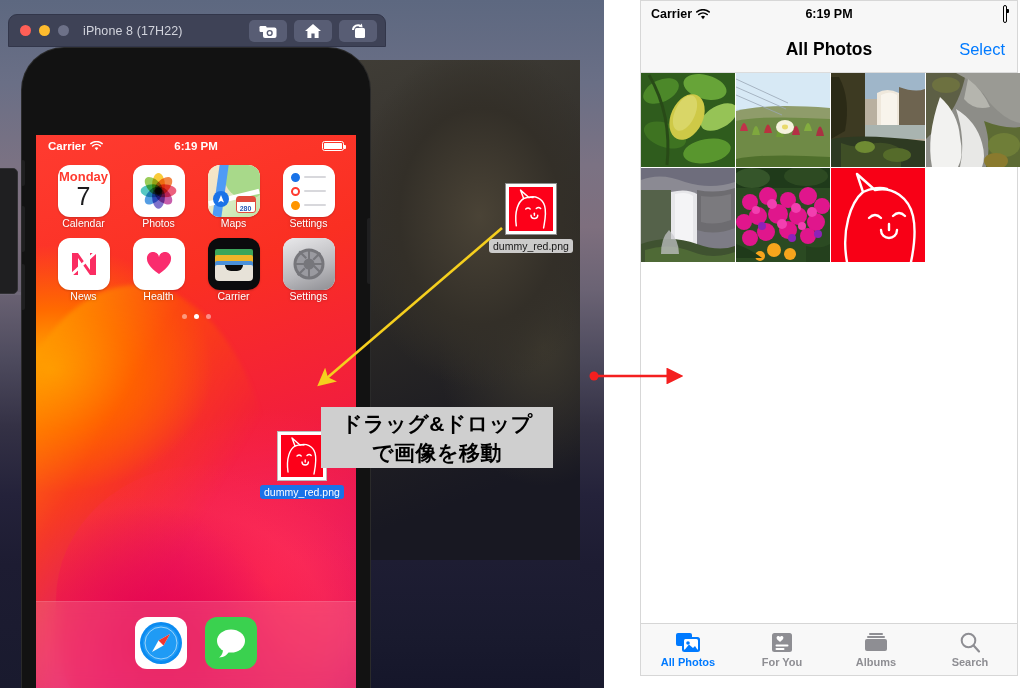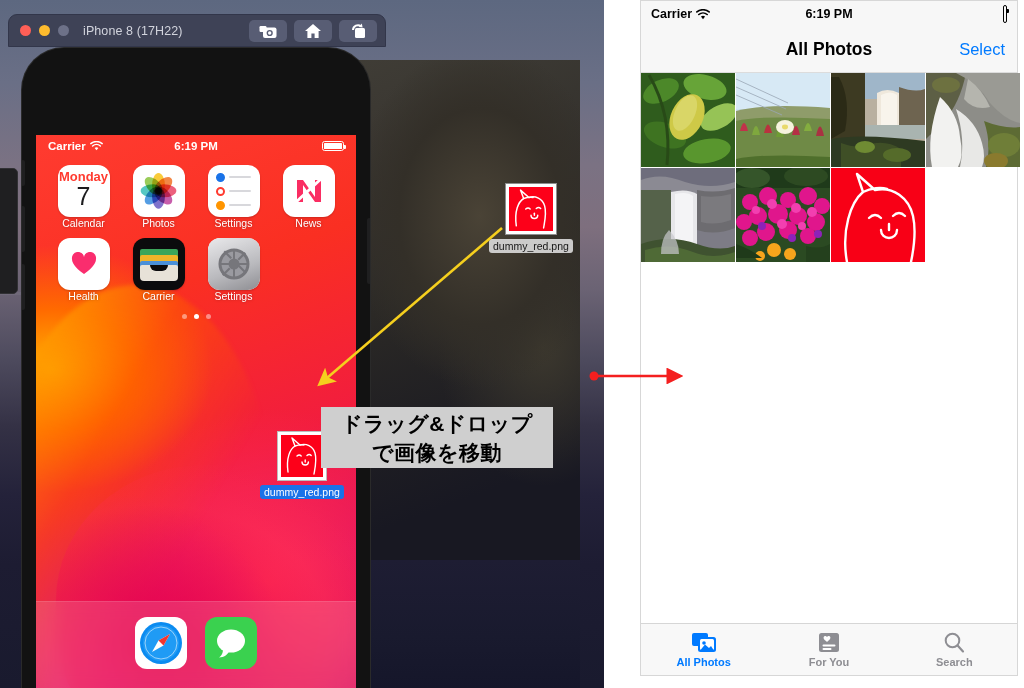--- a/index.html
+++ b/index.html
@@ -355,20 +355,38 @@
               <span class="petal" style="transform:rotate(135deg);background:#c0469f"></span>
               <span class="petal" style="transform:rotate(180deg);background:#6d5ec4"></span>
               <span class="petal" style="transform:rotate(225deg);background:#3c8fe0"></span>
               <span class="petal" style="transform:rotate(270deg);background:#3ebfbb"></span>
               <span class="petal" style="transform:rotate(315deg);background:#8cc542"></span>
             </div>
           </div>
           <span class="app-label">Photos</span>
         </div>
 
+        <div class="app">
+          <div class="app-icon">
+            <span class="maps-bg"></span>
+            <span class="maps-green"></span>
+            <span class="maps-blue"></span>
+            <span class="maps-road" style="left:0;top:30px;width:52px;height:5px;transform:rotate(-14deg)"></span>
+            <span class="maps-pin">
+              <svg width="10" height="10" viewBox="0 0 10 10">
+                <path d="M5 1 L8 8.6 L5 6.9 L2 8.6 Z" fill="#fff"></path>
+              </svg>
+            </span>
+            <span class="maps-shield">
+              <span class="top"></span>
+              <span>280</span>
+            </span>
+          </div>
+          <span class="app-label">Maps</span>
+        </div>
 
         <div class="app">
           <div class="app-icon" style="flex-direction:column;">
             <span class="rem-row">
               <span class="rem-dot" style="border-color:#1a73e8;background:#1a73e8"></span>
                 <span class="rem-line"></span>
             </span>
             <span class="rem-row">
               <span class="rem-dot" style="border-color:#ff3b30"></span>
                 <span class="rem-line"></span>
@@ -692,20 +710,28 @@
     <div class="ph-tab">
       <svg width="22" height="21" viewBox="0 0 22 21">
         <rect x="1" y="1" width="20" height="19" rx="2.5" fill="#8e8e93"></rect>
         <path d="M8 9 C5 7 5 4.5 7 4 C8.4 3.7 9 5 9 5 C9 5 9.6 3.7 11 4 C13 4.5 13 7 10 9 L9 10 Z" fill="#ffffff"></path>
         <rect x="4.5" y="12.5" width="13" height="2" rx="1" fill="#ffffff"></rect>
         <rect x="4.5" y="16" width="9" height="2" rx="1" fill="#ffffff"></rect>
       </svg>
       <span>For You</span>
     </div>
     <div class="ph-tab">
+      <svg width="24" height="21" viewBox="0 0 24 21">
+        <rect x="5" y="1" width="14" height="2" rx="1" fill="#8e8e93"></rect>
+        <rect x="3" y="4" width="18" height="2" rx="1" fill="#8e8e93"></rect>
+        <rect x="1" y="7" width="22" height="12" rx="2" fill="#8e8e93"></rect>
+      </svg>
+      <span>Albums</span>
+    </div>
+    <div class="ph-tab">
       <svg width="22" height="21" viewBox="0 0 22 21">
         <circle cx="9.5" cy="8.5" r="6.8" fill="none" stroke="#8e8e93" stroke-width="2"></circle>
         <path d="M14.6 13.6 L20 19.4" stroke="#8e8e93" stroke-width="2.2" stroke-linecap="round"></path>
       </svg>
       <span>Search</span>
     </div>
   </div>
 </div>
 
 </body></html>

